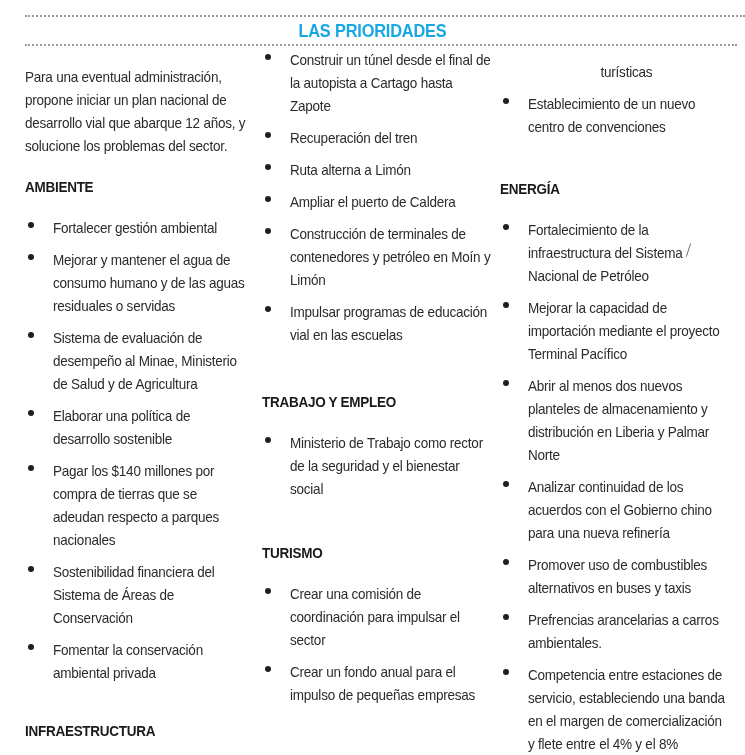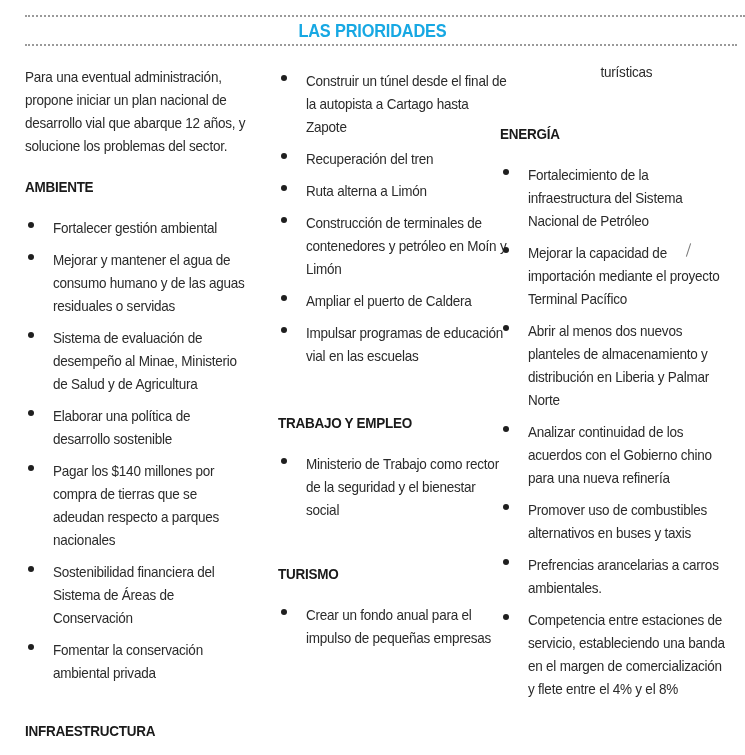--- a/index.html
+++ b/index.html
@@ -18,21 +18,21 @@
     position: absolute; top: 20px; left: 0; width: 745px; text-align: center;
     font-family: "Liberation Sans", sans-serif; font-weight: bold;
     font-size: 19px; color: #17a8e3; letter-spacing: -0.2px;
     transform: scaleX(0.86); transform-origin: 50% 50%;
   }
   .col {
     position: absolute; top: 60px;
     font-size: 15px; line-height: 23px; letter-spacing: -0.25px;
   }
   #col1 { left: 25px; width: 225px; }
-  #col2 { left: 262px; width: 230px; top: 69px; margin-left: 16px; }
+  #col2 { left: 262px; width: 230px; top: 48px; }
   #col3 { left: 500px; width: 225px; top: 60px; }
   .text { transform: scaleX(0.9); transform-origin: 0 0; width: 111%; }
   .intro { margin: 5px 0 0 0; }
   .heading {
     font-weight: bold; font-size: 15px; color: #1a1a1a; letter-spacing: -0.3px;
     margin: 0; transform: scaleX(0.9); transform-origin: 0 0;
   }
   ul { list-style: none; margin: 0; padding: 0; }
   li { position: relative; padding-left: 28px; margin-bottom: 9px; }
   li .bullet {
@@ -105,25 +105,25 @@
     <li>
         <span class="bullet"></span>
         <span class="li-text">Recuperación del tren</span>
       </li>
     <li>
         <span class="bullet"></span>
         <span class="li-text">Ruta alterna a Limón</span>
       </li>
     <li>
         <span class="bullet"></span>
-        <span class="li-text">Construcción de terminales de contenedores y petróleo en Moín y Limón</span>
+        <span class="li-text">Ampliar el puerto de Caldera</span>
       </li>
     <li>
         <span class="bullet"></span>
-        <span class="li-text">Ampliar el puerto de Caldera</span>
+        <span class="li-text">Construcción de terminales de contenedores y petróleo en Moín y Limón</span>
       </li>
     <li>
         <span class="bullet"></span>
         <span class="li-text">Impulsar programas de educación vial en las escuelas</span>
       </li>
   </ul>
   <div style="height:35px"></div>
   <h3 class="heading">TRABAJO Y EMPLEO</h3>
   <div style="height:18px"></div>
   <ul>
@@ -131,29 +131,39 @@
         <span class="bullet"></span>
         <span class="li-text">Ministerio de Trabajo como rector de la seguridad y el bienestar social</span>
       </li>
   </ul>
   <div style="height:32px"></div>
   <h3 class="heading">TURISMO</h3>
   <div style="height:18px"></div>
   <ul>
     <li>
         <span class="bullet"></span>
+        <span class="li-text">Crear una comisión de coordinación para impulsar el sector</span>
+      </li>
+    <li>
+        <span class="bullet"></span>
         <span class="li-text">Crear un fondo anual para el impulso de pequeñas empresas</span>
       </li>
   </ul>
 </div>
 
 <div class="col" id="col3">
   <p class="cont">
       <span>turísticas</span>
     </p>
+  <ul>
+    <li>
+        <span class="bullet"></span>
+        <span class="li-text">Establecimiento de un nuevo centro de convenciones</span>
+      </li>
+  </ul>
   <div style="height:30px"></div>
   <h3 class="heading">ENERGÍA</h3>
   <div style="height:18px"></div>
   <ul>
     <li>
         <span class="bullet"></span>
         <span class="li-text">Fortalecimiento de la infraestructura del Sistema Nacional de Petróleo</span>
       </li>
     <li>
         <span class="bullet"></span>

